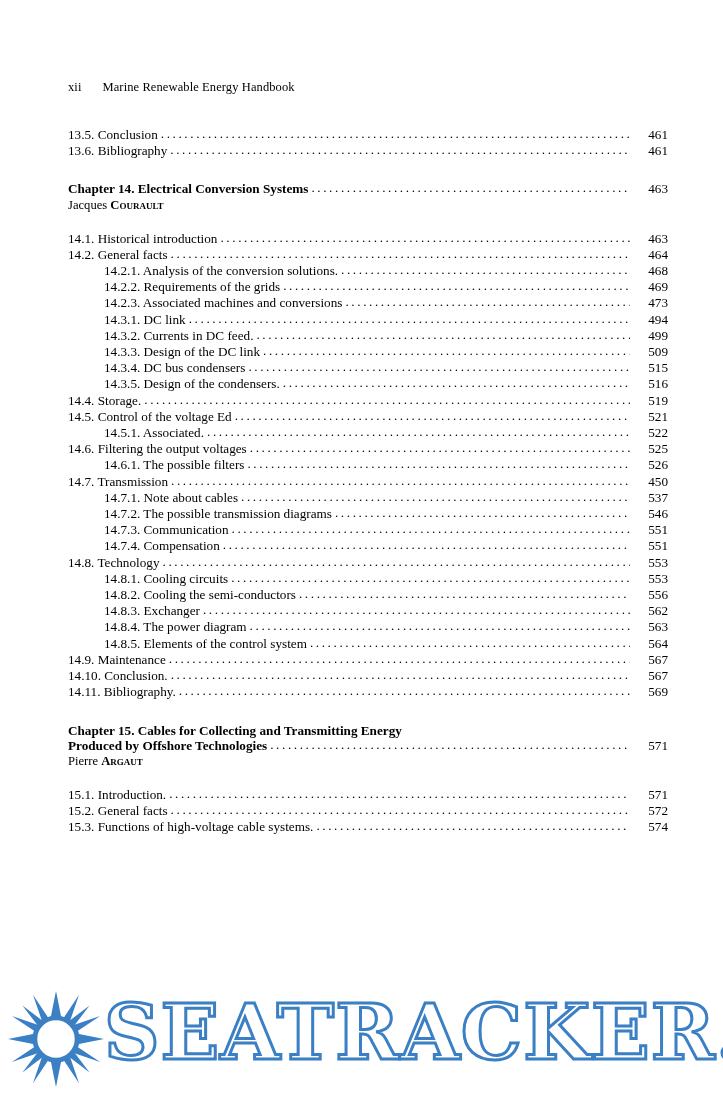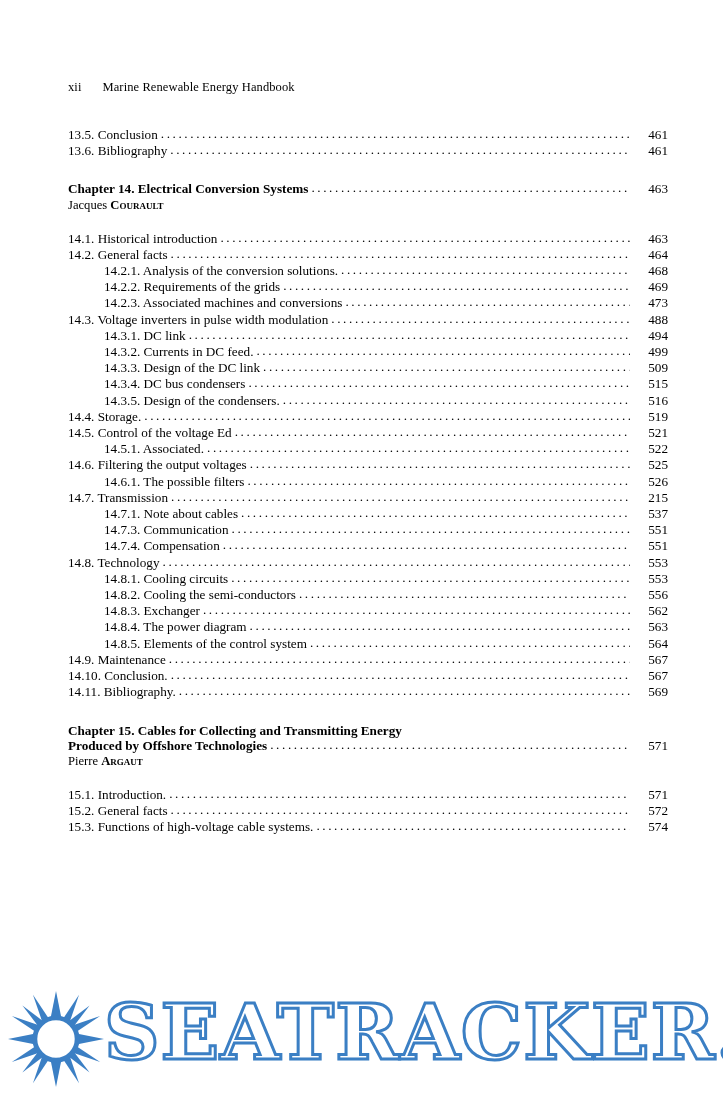--- a/index.html
+++ b/index.html
@@ -174,25 +174,20 @@
         <div class="entry lvl2">
           <span class="label">14.2.2. Requirements of the grids</span>
           <span class="leader"></span>
           <span class="page-no">469</span>
         </div>
         <div class="entry lvl2">
           <span class="label">14.2.3. Associated machines and conversions</span>
           <span class="leader"></span>
           <span class="page-no">473</span>
         </div>
-        <div class="entry lvl1">
-          <span class="label">14.3. Voltage inverters in pulse width modulation</span>
-          <span class="leader"></span>
-          <span class="page-no">488</span>
-        </div>
         <div class="entry lvl2">
           <span class="label">14.3.1. DC link</span>
           <span class="leader"></span>
           <span class="page-no">494</span>
         </div>
         <div class="entry lvl2">
           <span class="label">14.3.2. Currents in DC feed.</span>
           <span class="leader"></span>
           <span class="page-no">499</span>
         </div>
@@ -232,26 +227,31 @@
           <span class="page-no">525</span>
         </div>
         <div class="entry lvl2">
           <span class="label">14.6.1. The possible filters</span>
           <span class="leader"></span>
           <span class="page-no">526</span>
         </div>
         <div class="entry lvl1">
           <span class="label">14.7. Transmission</span>
           <span class="leader"></span>
-          <span class="page-no">215</span>
+          <span class="page-no">450</span>
         </div>
         <div class="entry lvl2">
           <span class="label">14.7.1. Note about cables</span>
           <span class="leader"></span>
           <span class="page-no">537</span>
+        </div>
+        <div class="entry lvl2">
+          <span class="label">14.7.2. The possible transmission diagrams</span>
+          <span class="leader"></span>
+          <span class="page-no">546</span>
         </div>
         <div class="entry lvl2">
           <span class="label">14.7.3. Communication</span>
           <span class="leader"></span>
           <span class="page-no">551</span>
         </div>
         <div class="entry lvl2">
           <span class="label">14.7.4. Compensation</span>
           <span class="leader"></span>
           <span class="page-no">551</span>

